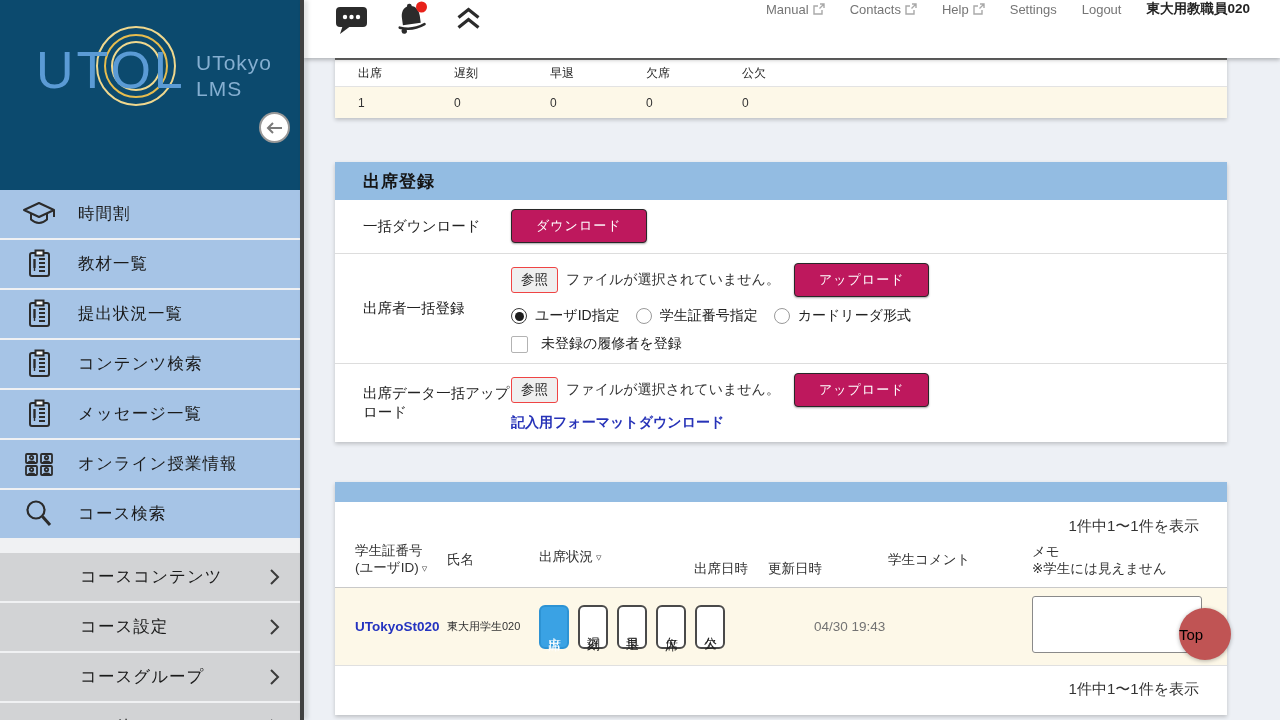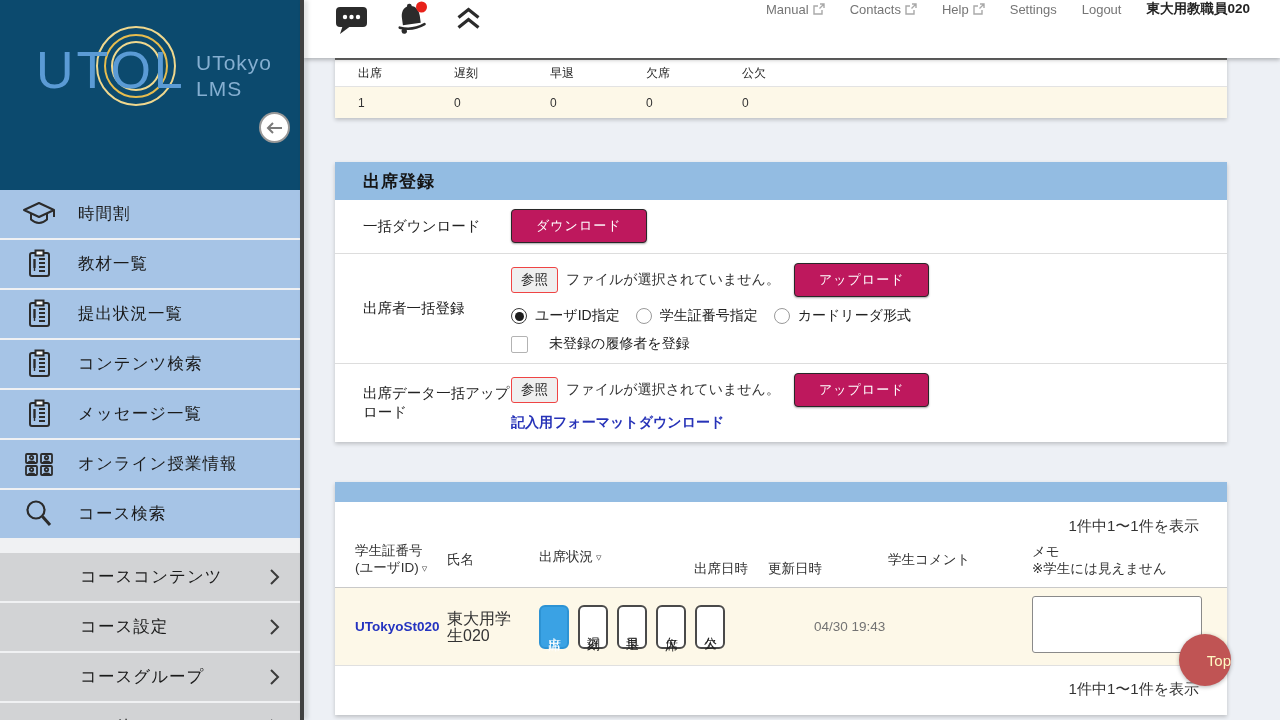--- a/index.html
+++ b/index.html
@@ -57,43 +57,43 @@
   .file-line { display:flex; align-items:center; }
   .file-status { font-size:14px; color:#333; margin-left:8px; }
   .file-line .btn-dark { margin-left:14px; }
   .radio-line { display:flex; align-items:center; margin-top:10px; }
   .radio-group { display:flex; align-items:center; margin-right:16px; font-size:14px; color:#222; cursor:default; }
   .radio { width:16px; height:16px; border:1.5px solid #9a9a9a; border-radius:50%; background:#fff; display:inline-flex; align-items:center; justify-content:center; margin-right:8px; cursor:pointer; flex:none; }
   .radio.checked { border-color:#3c3c3c; }
   .radio.checked::after { content:""; width:9px; height:9px; background:#1c1c1c; border-radius:50%; }
   .check-line { display:flex; align-items:center; margin-top:10px; }
   .checkbox { width:17px; height:17px; border:1.5px solid #b3b3b3; border-radius:2px; background:#fff; margin-right:13px; cursor:pointer; flex:none; }
-  .check-label { font-size:14px; color:#222;margin-left:8px; }
+  .check-label { font-size:14px; color:#222; }
   .format-link { display:inline-block; margin-top:7px; color:#2733b8; font-size:14px; font-weight:bold; cursor:pointer; }
 
   
   .students { margin-top:40px; }
   .blue-strip { height:20px; background:#93bce2; }
   .count-row { text-align:right; padding:15px 28px 0 0; font-size:15px; color:#333; }
   .stu-grid { display:grid; grid-template-columns:92px 92px 155px 74px 120px 144px 1fr; padding:0 20px; }
   .stu-head { min-height:52px; align-items:center; border-bottom:1px solid #c9c9c9; font-size:13.5px; color:#333; line-height:17px; padding-top:4px; padding-bottom:8px; }
   .hc-status { align-self:start; padding-top:8px; }
   .hc-date { align-self:end; padding-bottom:2px; }
   .sort-mark { font-size:11px; color:#555; margin-left:3px; }
   .stu-row { background:#fdf8e8; align-items:center; padding-top:8px; padding-bottom:8px; border-bottom:1px solid #e0e0e0; min-height:74px; }
   .stu-id { color:#2433c0; font-weight:bold; font-size:13.5px; }
-  .stu-name { font-size:16px; color:#333; line-height:17px; padding-right:16px; word-break:break-all; }
+  .stu-name { font-size:11px; color:#333; line-height:17px; padding-right:16px; word-break:break-all; }
   .status-btns { display:flex; gap:9px; width:max-content; }
   .st-btn { width:30px; height:44px; border:2px solid #4a4a4a; border-radius:6px; background:#fff; color:#222; font-size:13px; writing-mode:vertical-rl; text-orientation:upright; display:flex; align-items:center; justify-content:center; cursor:pointer; padding:0; font-family:inherit; }
   .st-btn.selected { background:#3aa2e4; border-color:#2d93d4; color:#fff; }
   .stu-updated { font-size:13.5px; color:#737373; padding-left:46px; white-space:nowrap; }
   .memo-box { width:170px; height:57px; border:1px solid #8a8a8a; border-radius:3px; background:#fff; resize:none; }
   .footer-row { text-align:right; padding:14px 28px 16px 0; font-size:15px; color:#333; }
 
-  .top-btn { position:absolute; left:1179px; top:634px; width:52px; height:52px; border-radius:50%; background:#c05454; color:#fef9c3; display:flex; align-items:center; justify-content:flex-end; font-size:15px; z-index:60; box-shadow:0 1px 4px rgba(0,0,0,.3); cursor:pointer; }
+  .top-btn { position:absolute; left:1179px; top:608px; width:52px; height:52px; border-radius:50%; background:#c05454; color:#000000; display:flex; align-items:center; justify-content:flex-start; font-size:15px; z-index:60; box-shadow:0 1px 4px rgba(0,0,0,.3); cursor:pointer; }
 </style>
 </head>
 <body>
 
 <div class="sidebar">
   <div class="logo-area">
     <div class="logo-rings"></div>
     <div class="logo-text">UTOL</div>
     <div class="logo-sub">
       <div>UTokyo</div>

